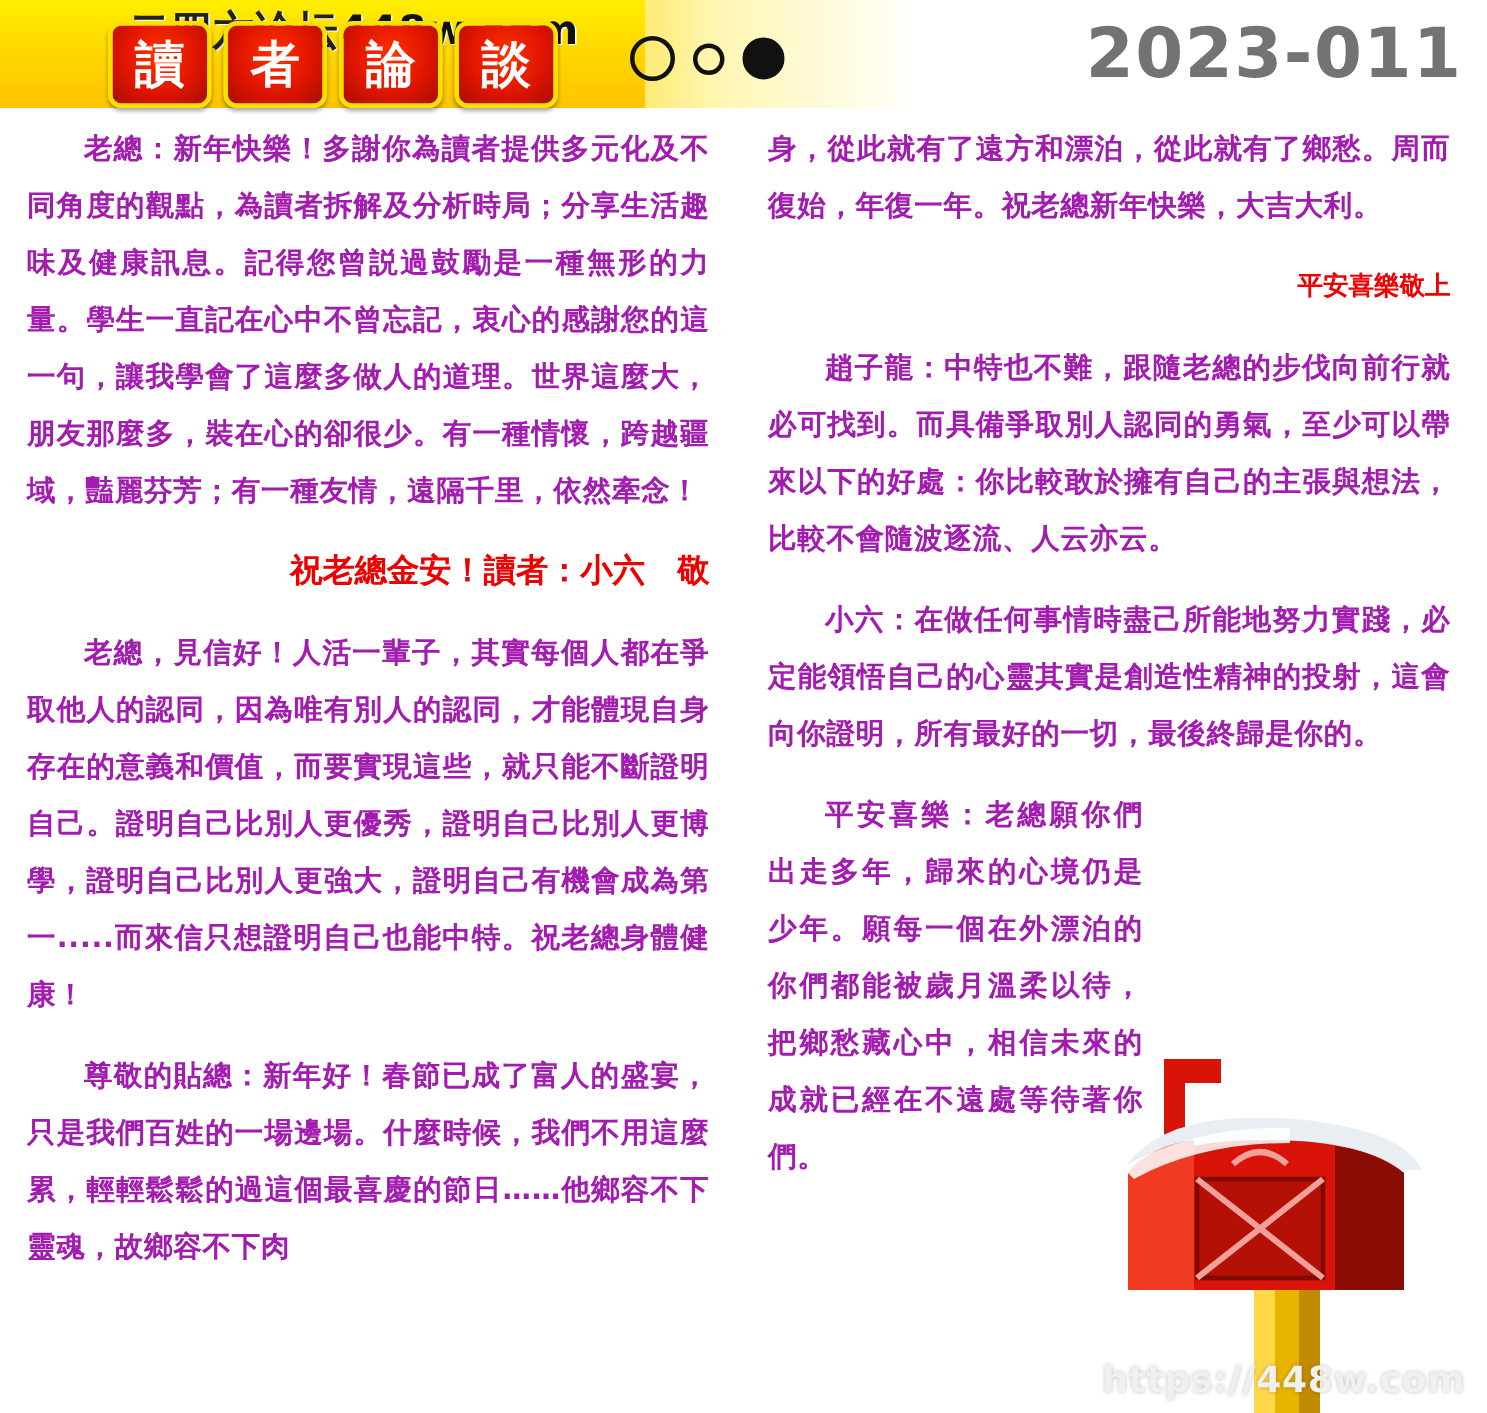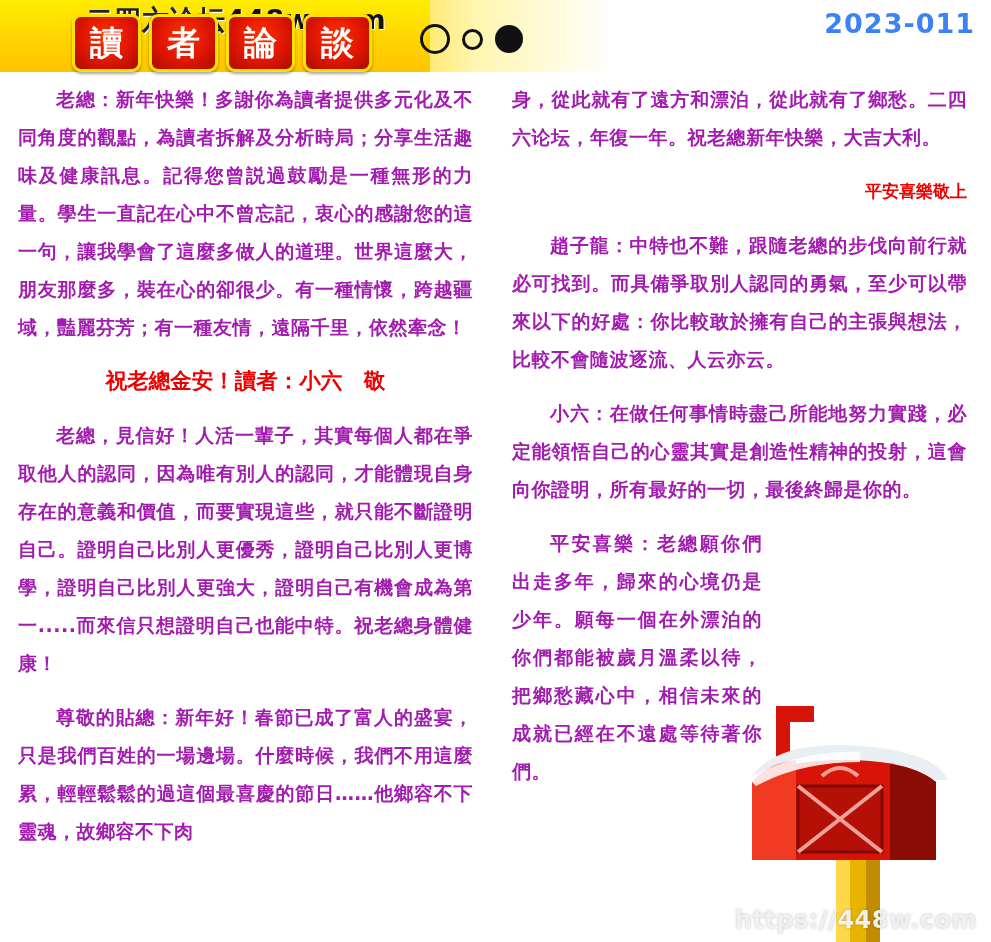--- a/index.html
+++ b/index.html
@@ -84,23 +84,23 @@
     border: 3px solid #111111;
     background: transparent;
   }
   .dot.d1 { width: 24px; height: 24px; }
   .dot.d2 { width: 15px; height: 15px; }
   .dot.d3 { width: 22px; height: 22px; background: #111111; border-color:#111111; }
   .issue {
     position: absolute;
     right: 16px;
     top: 8px;
-    font-size: 27px;
-    font-weight: bold;
-    color: #3b82f6;
+    font-size: 46px;
+    font-weight: bold;
+    color: #737373;
     letter-spacing: 1px;
   }
 
   
   .columns {
     position: absolute;
     top: 80px;
     left: 0;
     width: 991px;
     height: 862px;
@@ -133,21 +133,21 @@
     text-align: right;
     margin: 0 0 16px 0;
   }
   .sign-inline {
     color: #ee0000;
     font-size: 21.5px;
     font-weight: bold;
     line-height: 38px;
     margin: 1px 0 16px 0;
     display: flex;
-    justify-content: center;
+    justify-content: flex-end;
   }
   .wrap-narrow { width: 250px; }
 
   
   .mailbox {
     position: absolute;
     left: 740px;
     top: 690px;
     width: 251px;
     height: 252px;
@@ -196,21 +196,21 @@
     <p class="para indent">老總：新年快樂！多謝你為讀者提供多元化及不同角度的觀點，為讀者拆解及分析時局；分享生活趣味及健康訊息。記得您曾説過鼓勵是一種無形的力量。學生一直記在心中不曾忘記，衷心的感謝您的這一句，讓我學會了這麼多做人的道理。世界這麼大，朋友那麼多，裝在心的卻很少。有一種情懷，跨越疆域，豔麗芬芳；有一種友情，遠隔千里，依然牽念！</p>
     <div class="sign-inline">
       <span>祝老總金安！</span>
       <span>讀者：小六　敬</span>
     </div>
     <p class="para indent">老總，見信好！人活一輩子，其實每個人都在爭取他人的認同，因為唯有別人的認同，才能體現自身存在的意義和價值，而要實現這些，就只能不斷證明自己。證明自己比別人更優秀，證明自己比別人更博學，證明自己比別人更強大，證明自己有機會成為第一.....而來信只想證明自己也能中特。祝老總身體健康！</p>
     <p class="para indent">尊敬的貼總：新年好！春節已成了富人的盛宴，只是我們百姓的一場邊場。什麼時候，我們不用這麼累，輕輕鬆鬆的過這個最喜慶的節日……他鄉容不下靈魂，故鄉容不下肉</p>
   </div>
 
   <div class="col col-right">
-    <p class="para">身，從此就有了遠方和漂泊，從此就有了鄉愁。二四六论坛，年復一年。祝老總新年快樂，大吉大利。</p>
+    <p class="para">身，從此就有了遠方和漂泊，從此就有了鄉愁。周而復始，年復一年。祝老總新年快樂，大吉大利。</p>
     <p class="sign">平安喜樂敬上</p>
     <p class="para indent">趙子龍：中特也不難，跟隨老總的步伐向前行就必可找到。而具備爭取別人認同的勇氣，至少可以帶來以下的好處：你比較敢於擁有自己的主張與想法，比較不會隨波逐流、人云亦云。</p>
     <p class="para indent">小六：在做任何事情時盡己所能地努力實踐，必定能領悟自己的心靈其實是創造性精神的投射，這會向你證明，所有最好的一切，最後終歸是你的。</p>
     <p class="para indent wrap-narrow">平安喜樂：老總願你們出走多年，歸來的心境仍是少年。願每一個在外漂泊的你們都能被歲月溫柔以待，把鄉愁藏心中，相信未來的成就已經在不遠處等待著你們。</p>
   </div>
 
 </div>
 
 <div class="mailbox">
   <svg width="251" height="252" viewBox="0 0 251 252" xmlns="http://www.w3.org/2000/svg">

